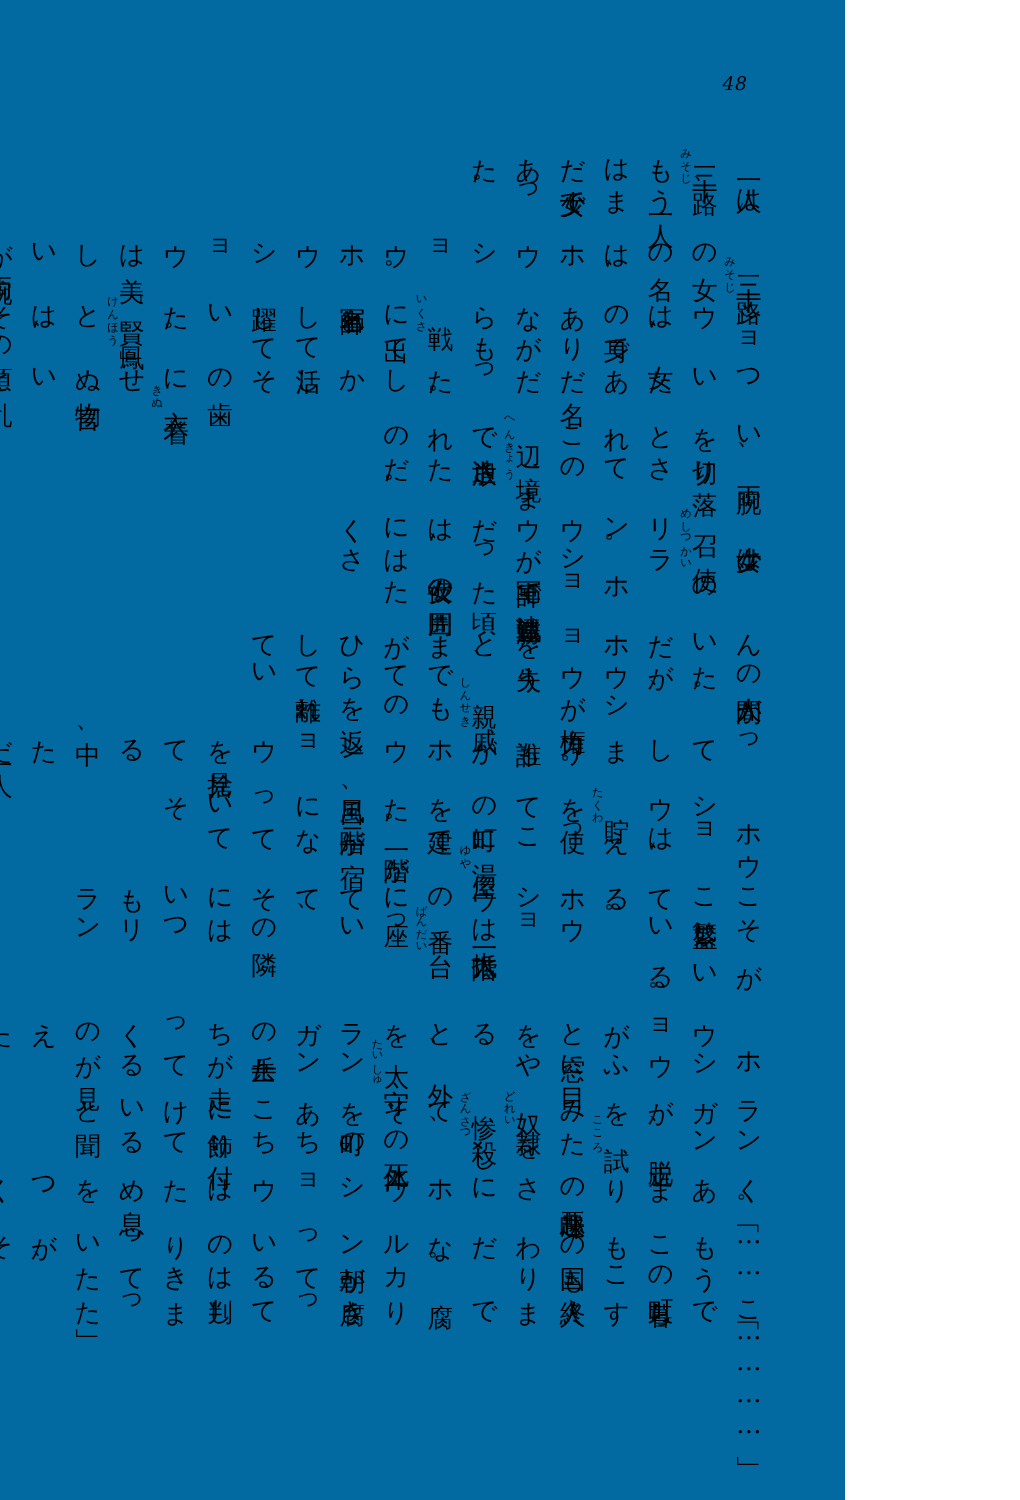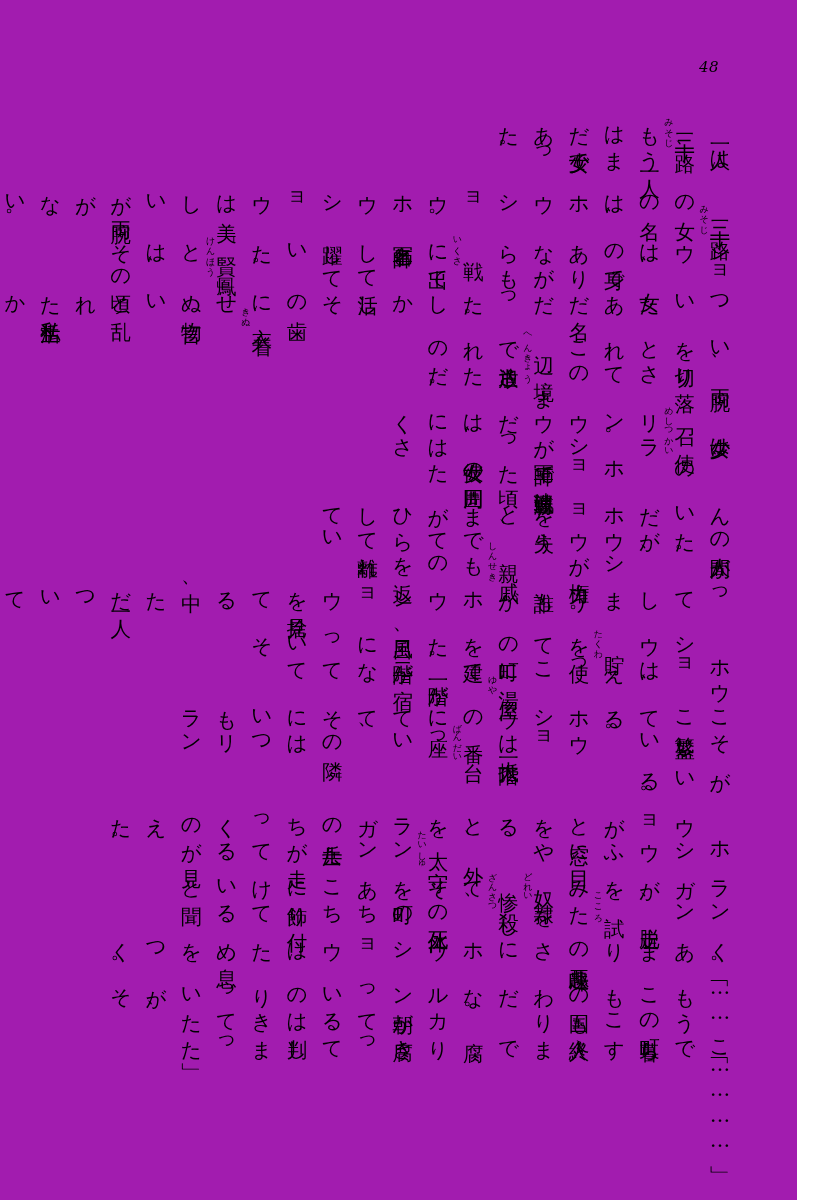--- a/index.html
+++ b/index.html
@@ -12,23 +12,23 @@
     height: 1200px;
     position: relative;
     font-family: "DejaVu Serif", "Liberation Serif", serif;
     color: #000000;
     overflow: hidden;
   }
 
   .page {
     position: absolute;
     left: 0; top: 0;
-    width: 797px;
+    width: 676px;
     height: 1200px;
-    background: #a21caf;
+    background: #0369a1;
   }
 
   .page-number {
     position: absolute;
     right: 78px;
     top: 58px;
     font-size: 15px;
     font-style: italic;
     font-family: "DejaVu Serif", "Liberation Serif", serif;
     letter-spacing: 0.5px;

